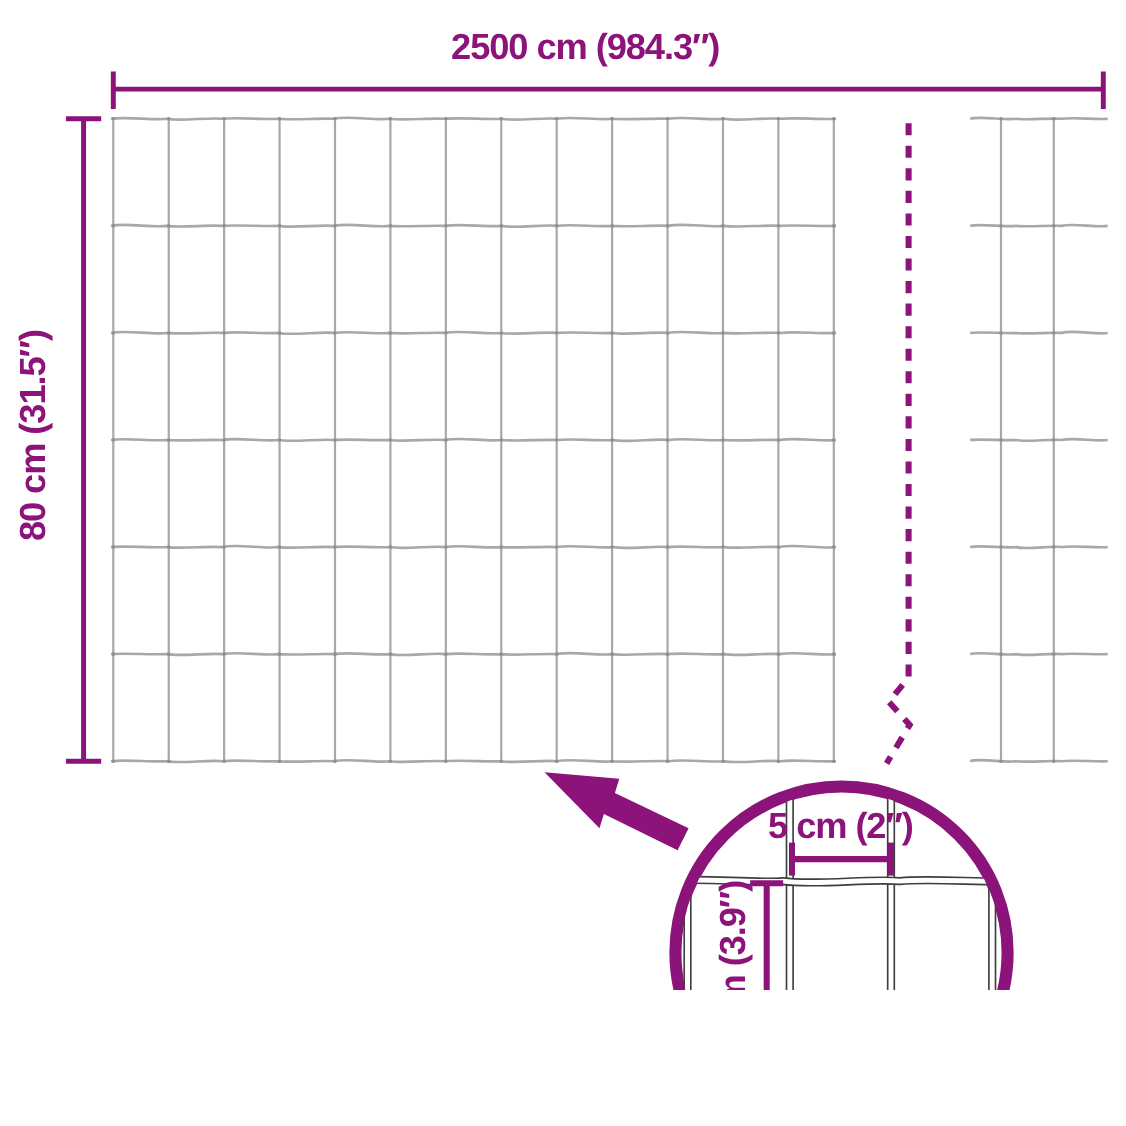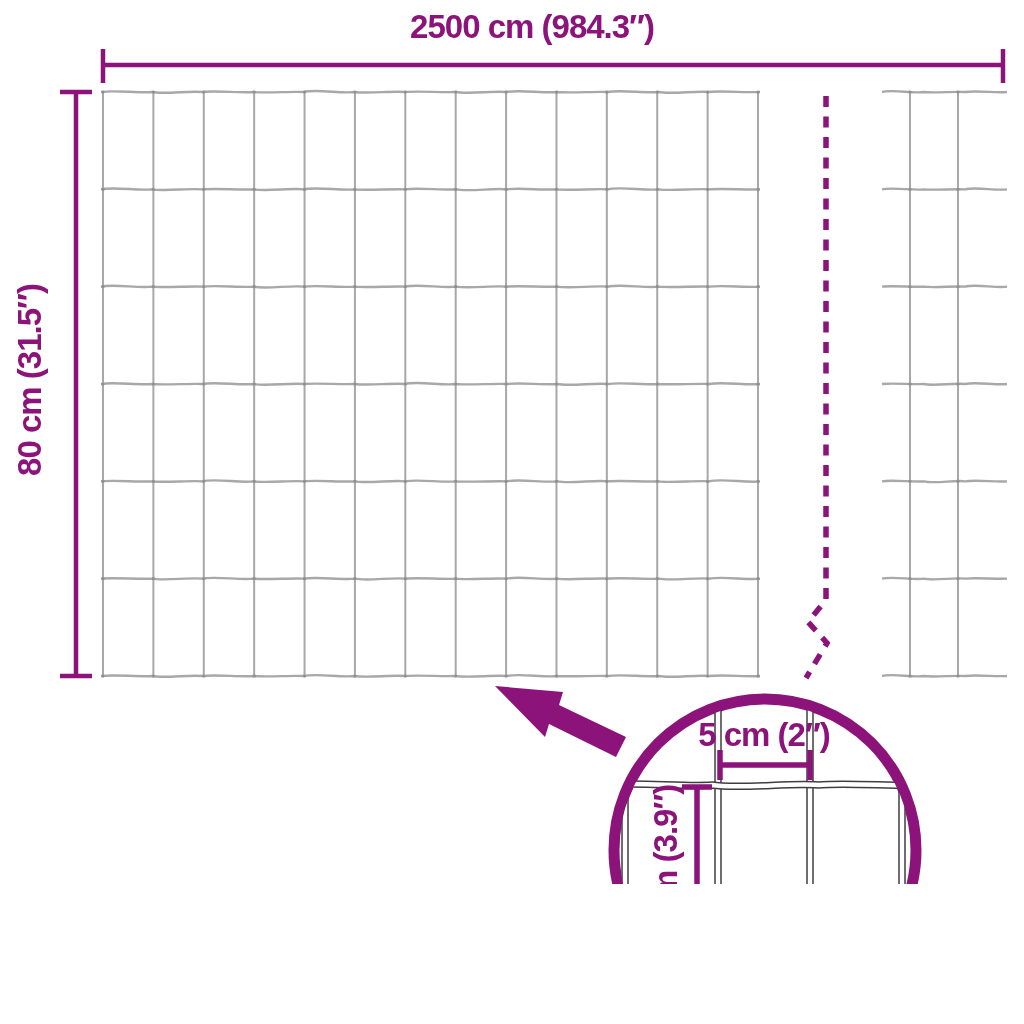--- a/index.html
+++ b/index.html
@@ -1,16 +1,16 @@
 <!DOCTYPE html>
 <html style="--bg: #FFFFFF; --accent: #8C1379; --wire: #A8A8A8; --joint: #8F8F8F; --dwire: #3E3E3E;"><head>
 <meta charset="utf-8">
 <style>
   html,body{margin:0;padding:0;background:#fff;}
-  #canvas{width:1024px;height:884px;position:relative;background:var(--bg,#fff);overflow:hidden;}
+  #canvas{width:1024px;height:884px;position:relative;background:var(--bg,#fff);overflow:hidden;margin-top:16px;}
   svg{display:block;}
   .wire-v{stroke:var(--wire);stroke-width:2;fill:none;}
   .wire-h{stroke:var(--wire);stroke-width:2.4;fill:none;}
   .joint{fill:var(--joint);}
   .dwire-dark{stroke:var(--dwire);stroke-width:7.5;fill:none;}
   .dwire-white{stroke:#fff;stroke-width:4.5;fill:none;}
   .dim{stroke:var(--accent);stroke-width:4.5;fill:none;}
   .dim-thin{stroke:var(--accent);stroke-width:5.5;fill:none;}
   .dim-sm{stroke:var(--accent);stroke-width:4;fill:none;}
   .break-line{stroke:var(--accent);stroke-width:5.5;fill:none;stroke-dasharray:11 9.5;}

